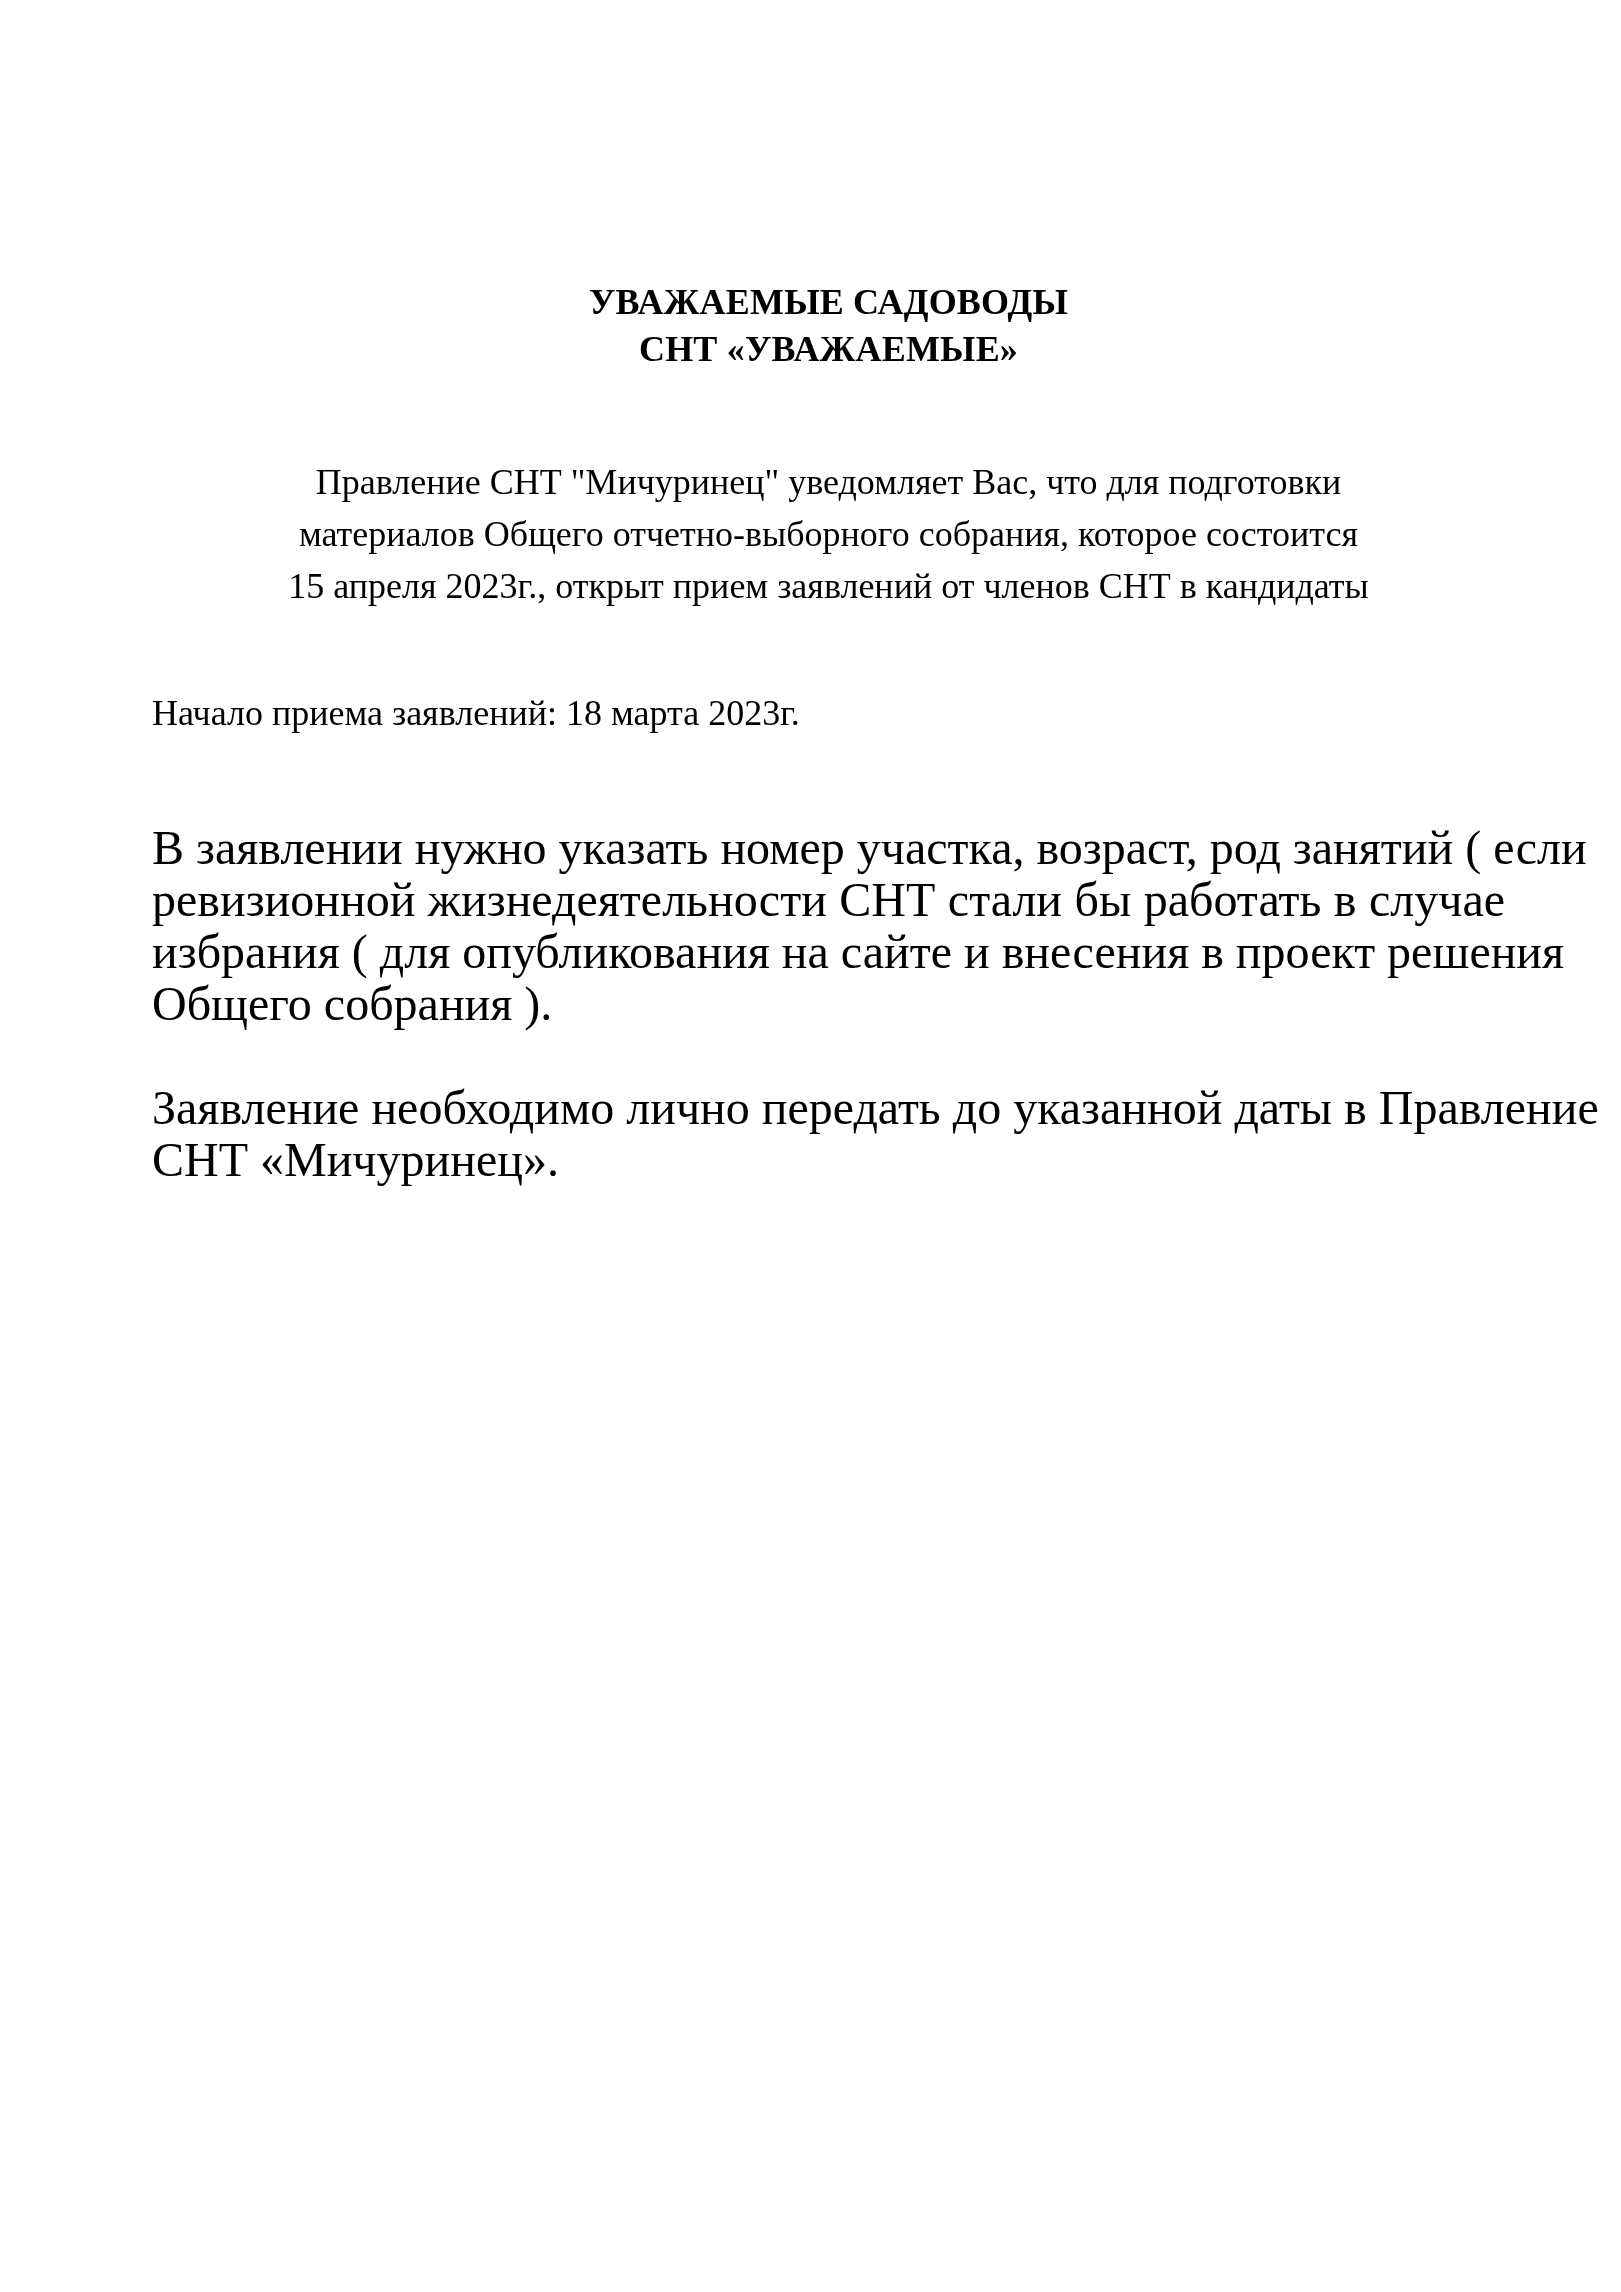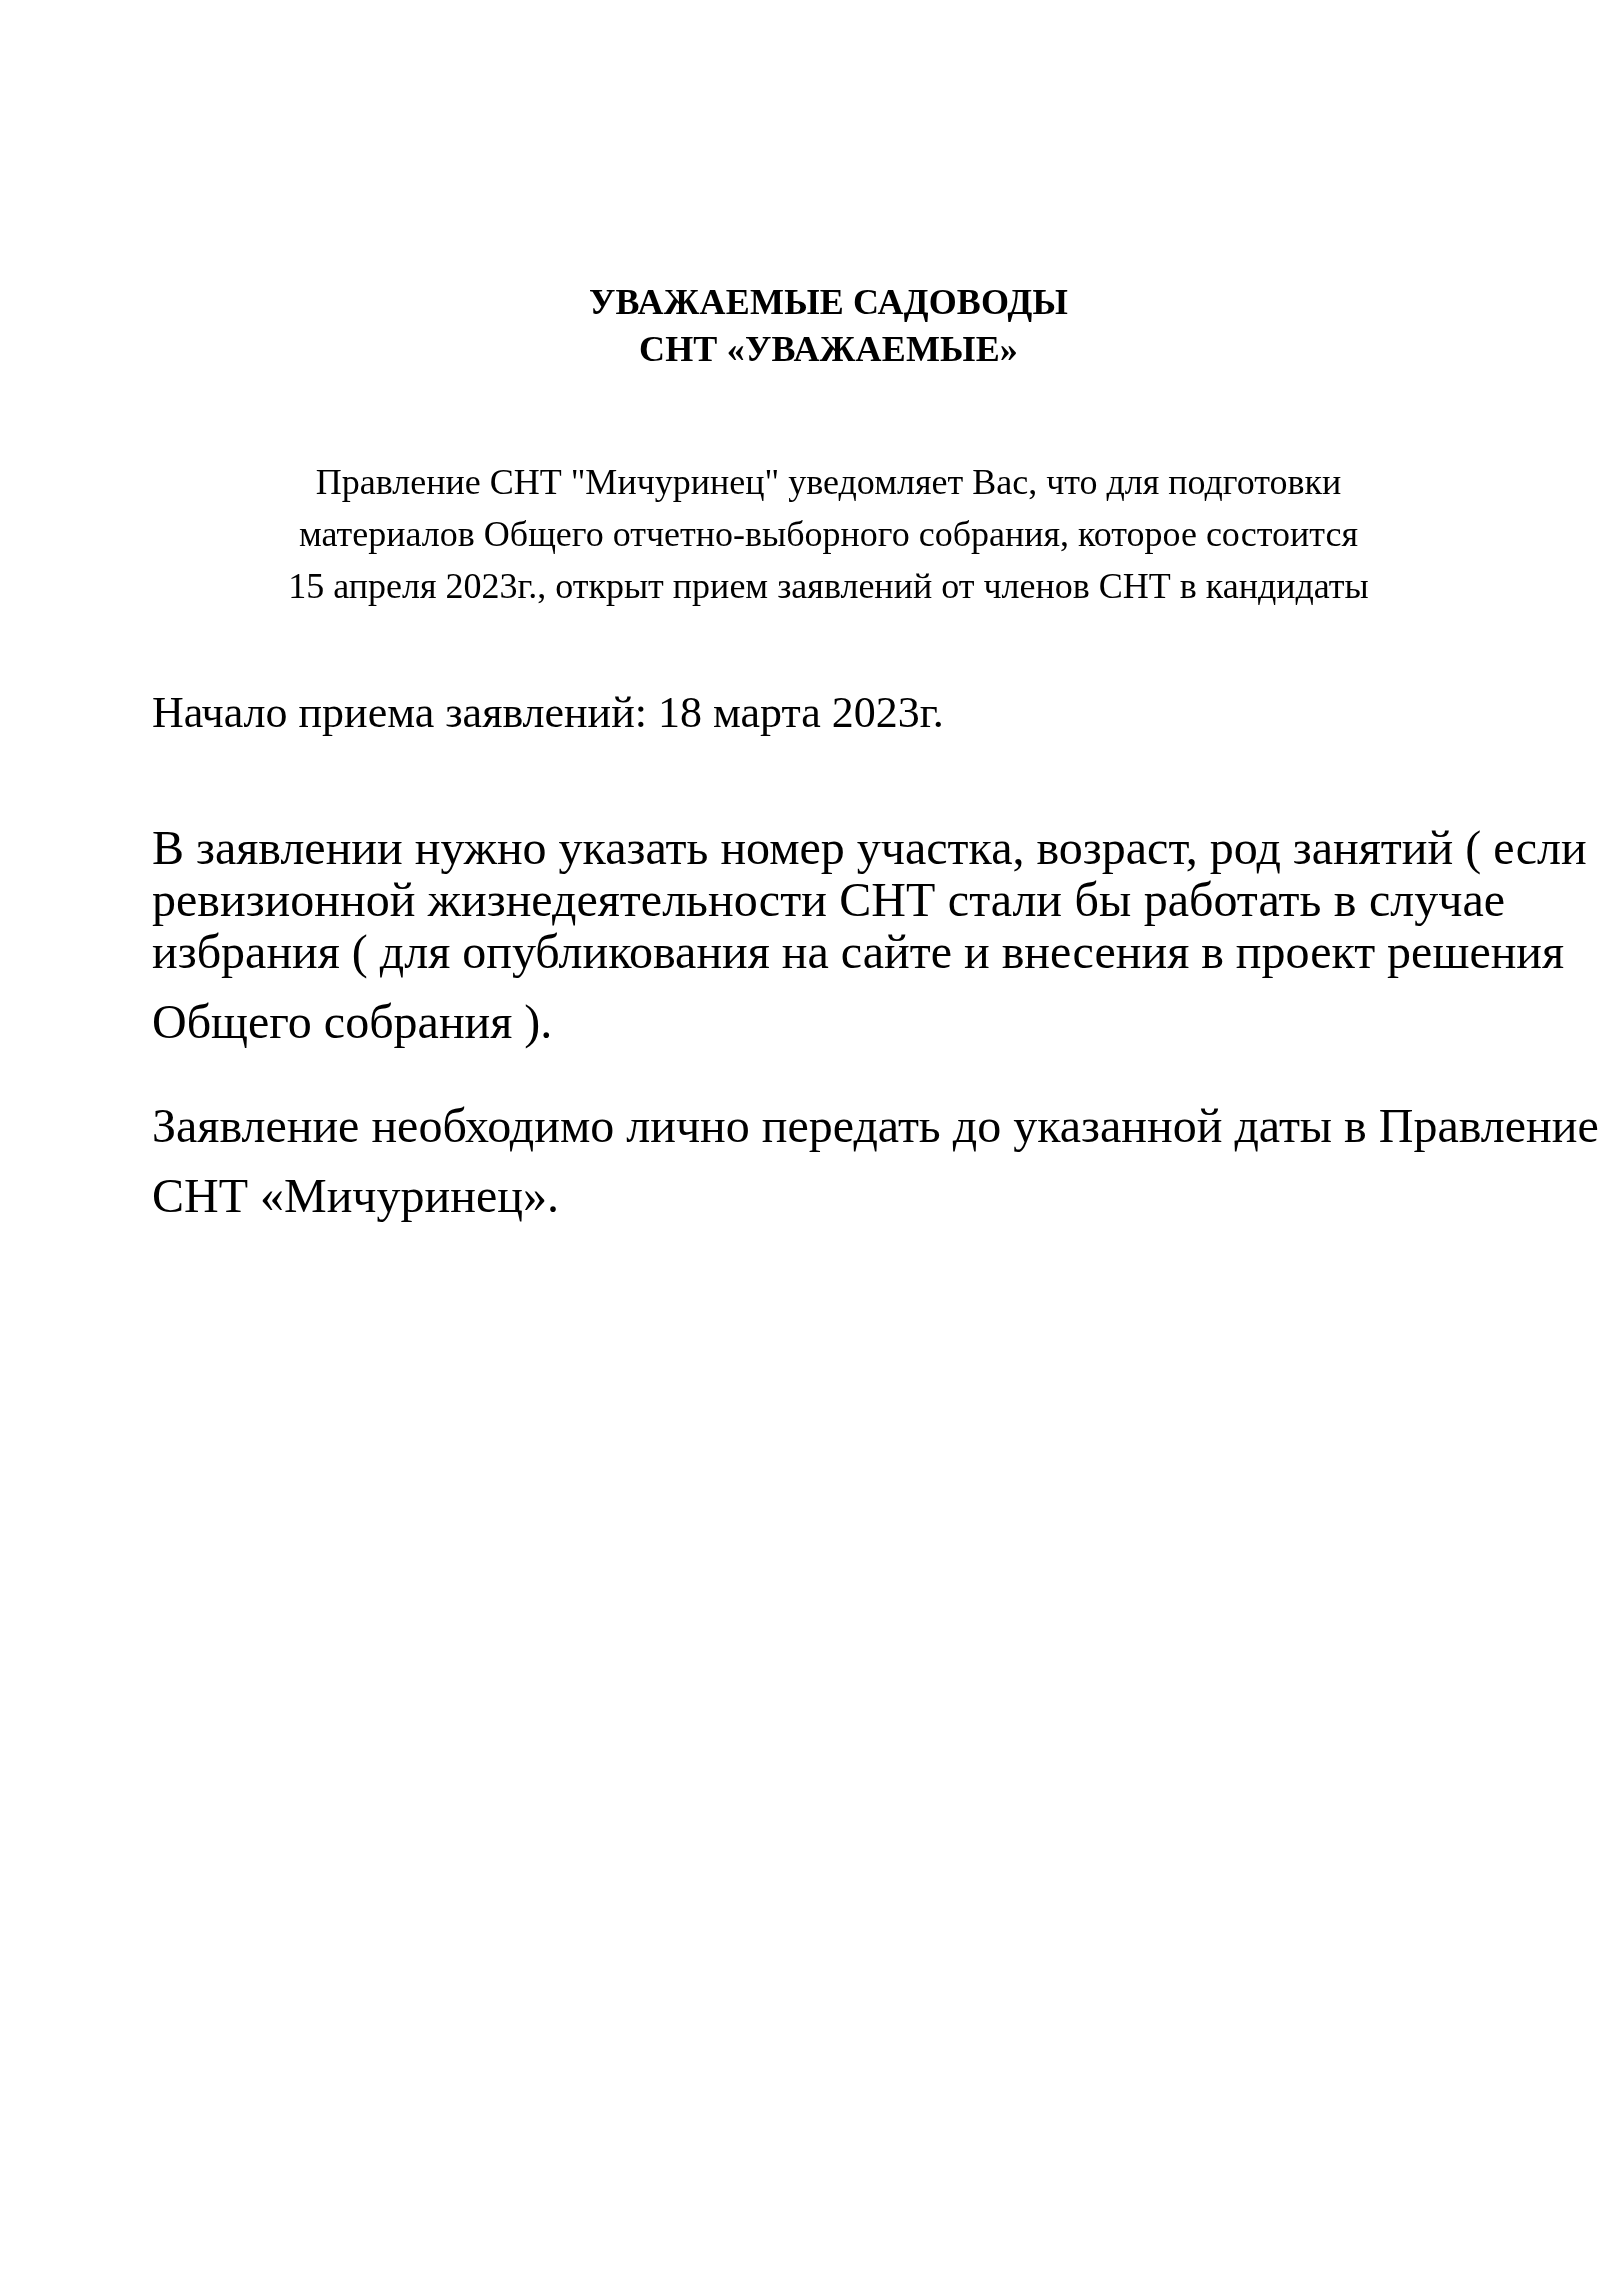--- a/index.html
+++ b/index.html
@@ -52,21 +52,21 @@
     padding-top: 83px;
   }
   .intro-line {
     display: block;
     white-space: nowrap;
   }
 
   
   .dates-block {
     text-align: left;
-    font-size: 44px;
+    font-size: 36px;
     line-height: 52px;
     margin: 0;
     padding-top: 75px;
   }
   .date-line {
     display: block;
     white-space: nowrap;
   }
 
   
@@ -83,21 +83,20 @@
 
   .just-line {
     display: block;
     text-align: justify;
     text-align-last: justify;
     white-space: nowrap;
   }
   .just-line.last {
     text-align-last: left;
     text-align: center;
-    margin-top: 18px;
   }
 
   
   .page-number {
     position: absolute;
     left: 0;
     right: 0;
     top: 2112px;
     text-align: center;
     font-size: 29px;

